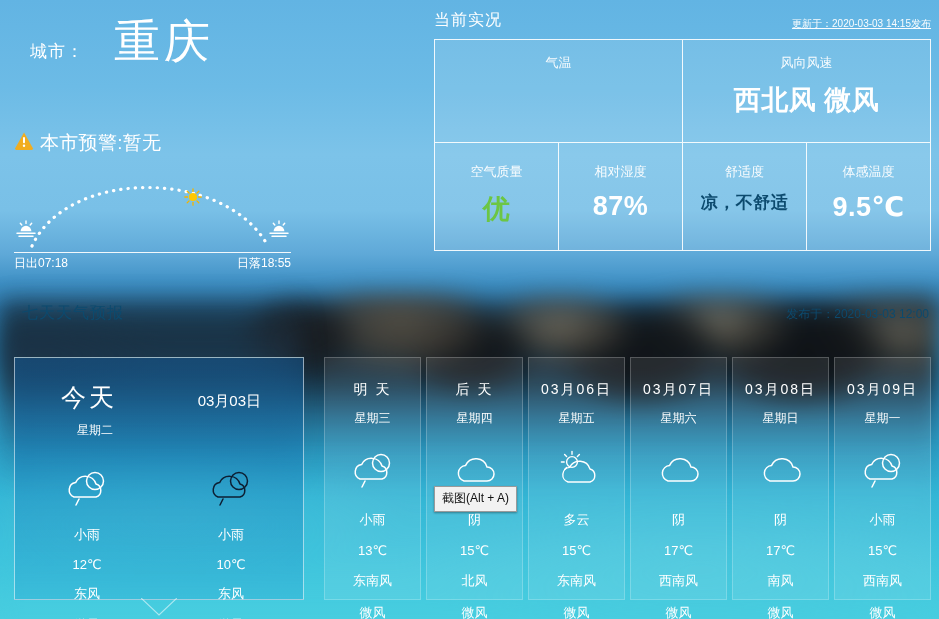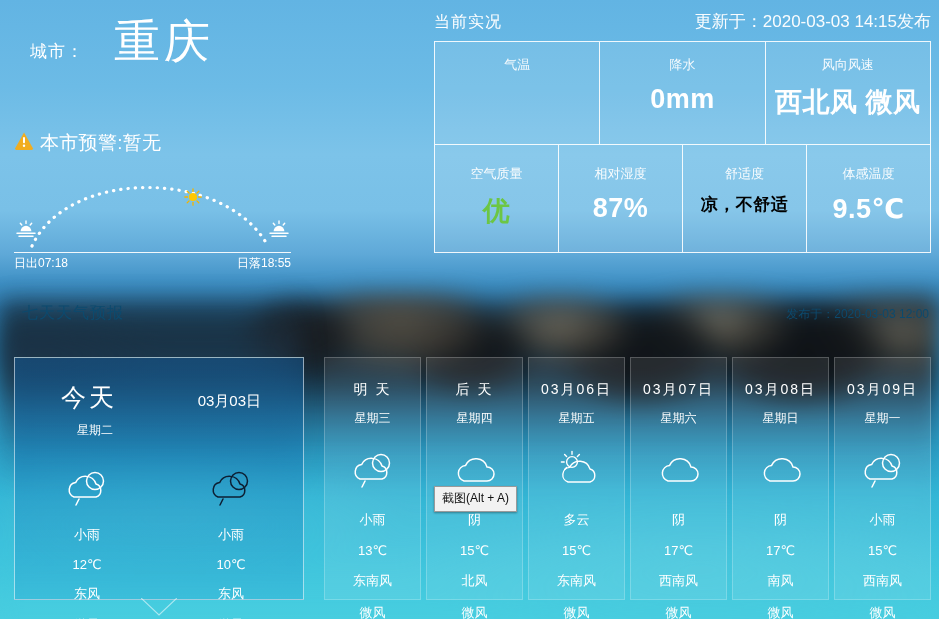--- a/index.html
+++ b/index.html
@@ -108,39 +108,39 @@
 
   
   #current {
     position: absolute; left: 434px; top: 10px; width: 497px;
   }
   #current-head {
     display: flex; align-items: flex-end; justify-content: space-between;
     color: #fff; margin-bottom: 8px;
   }
   #current-title { font-size: 16px; letter-spacing: 1px; }
-  #current-updated { font-size: 17px; opacity: .97; }
+  #current-updated { font-size: 10px; opacity: .97; text-decoration: underline; }
   #current-grid { border: 1px solid rgba(255,255,255,.9); border-bottom: none; }
   .cond-row { display: flex; }
   .cond-cell {
     flex: 1;
     border-right: 1px solid rgba(255,255,255,.9);
     border-bottom: 1px solid rgba(255,255,255,.9);
     color: #fff; text-align: center;
     padding: 14px 2px 16px;
     background: rgba(255,255,255,.10);
   }
   .cond-cell:last-child { border-right: none; }
   .cond-label { font-size: 13px; opacity: .95; margin-bottom: 10px; }
   .cond-value { font-size: 27px; font-weight: bold; letter-spacing: .5px; }
   .cond-value.small { font-size: 17px; }
   #row1 .cond-cell { height: 103px; }
   #row2 .cond-cell { height: 108px; padding-top: 20px; }
   .cond-value.aqi { color: #6cc644; }
-  .cond-value.comfort { color: #000000; font-weight: bold; }
+  .cond-value.comfort { color: #0c4a6e; font-weight: bold; }
 
   
   #sevenday-head {
     position: absolute; left: 22px; top: 303px; right: 10px;
     display: flex; align-items: baseline; justify-content: space-between;
     color: #0c4a6e;
   }
   #sevenday-title { font-size: 16px; letter-spacing: 1px; }
   #sevenday-published { font-size: 12px; }
 
@@ -283,24 +283,20 @@
   <div id="current-head">
     <span id="current-title">当前实况</span>
     <span id="current-updated">更新于：2020-03-03 14:15发布</span>
   </div>
   <div id="current-grid">
     <div class="cond-row" id="row1">
       <div class="cond-cell">
         <div class="cond-label">气温</div>
       </div>
       <div class="cond-cell">
-        <div class="cond-label">降水</div>
-        <div class="cond-value">0mm</div>
-      </div>
-      <div class="cond-cell">
         <div class="cond-label">风向风速</div>
         <div class="cond-value">西北风 微风</div>
       </div>
     </div>
     <div class="cond-row" id="row2">
       <div class="cond-cell">
         <div class="cond-label">空气质量</div>
         <div class="cond-value aqi">优</div>
       </div>
       <div class="cond-cell">

